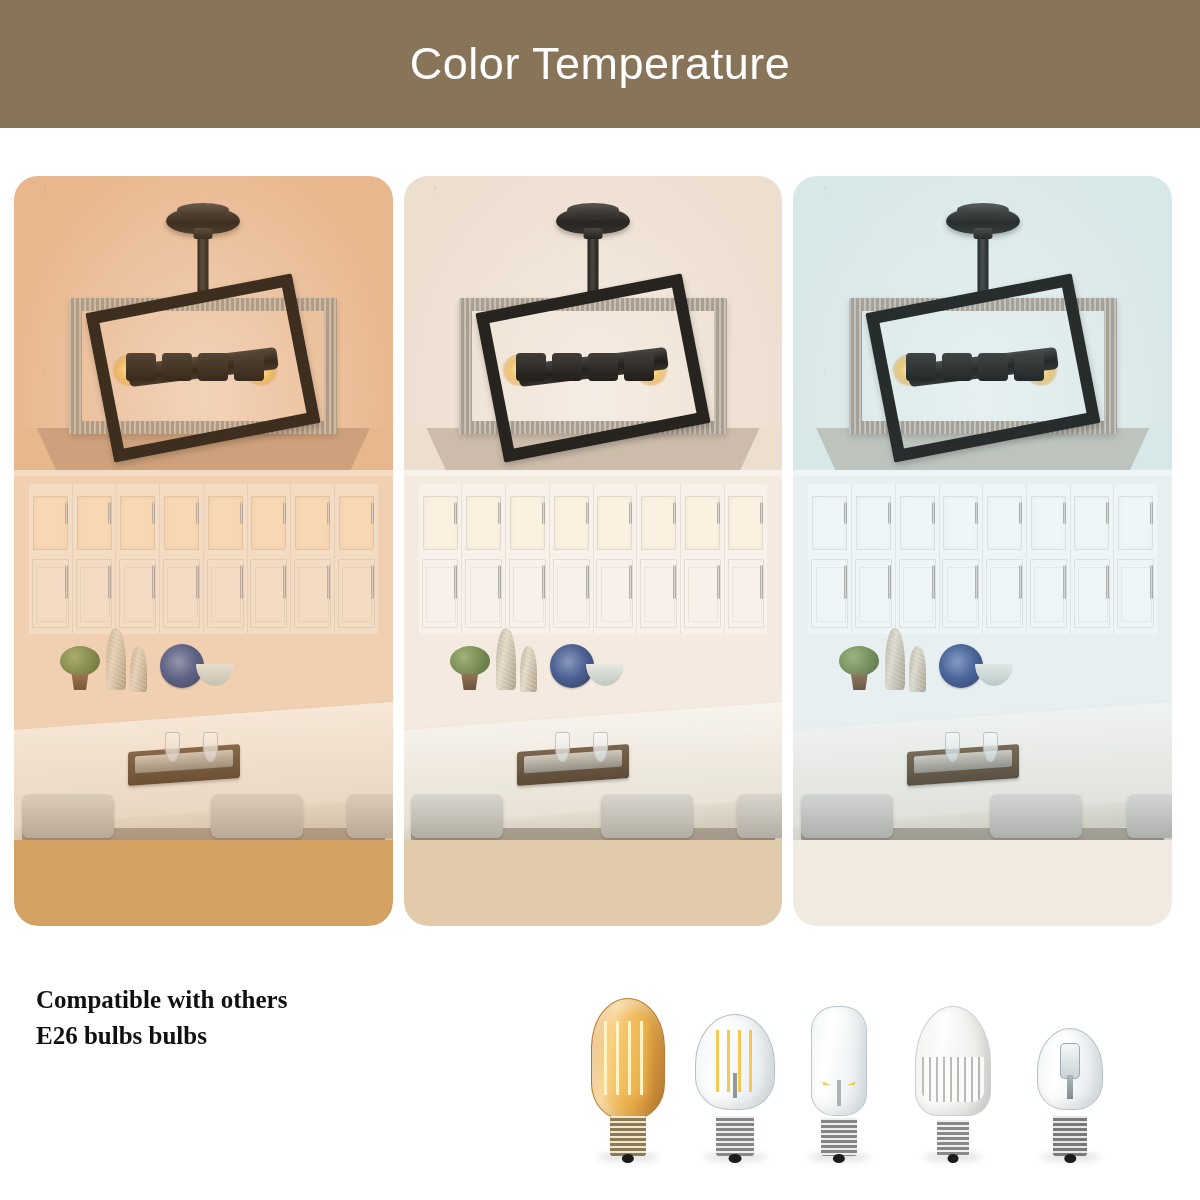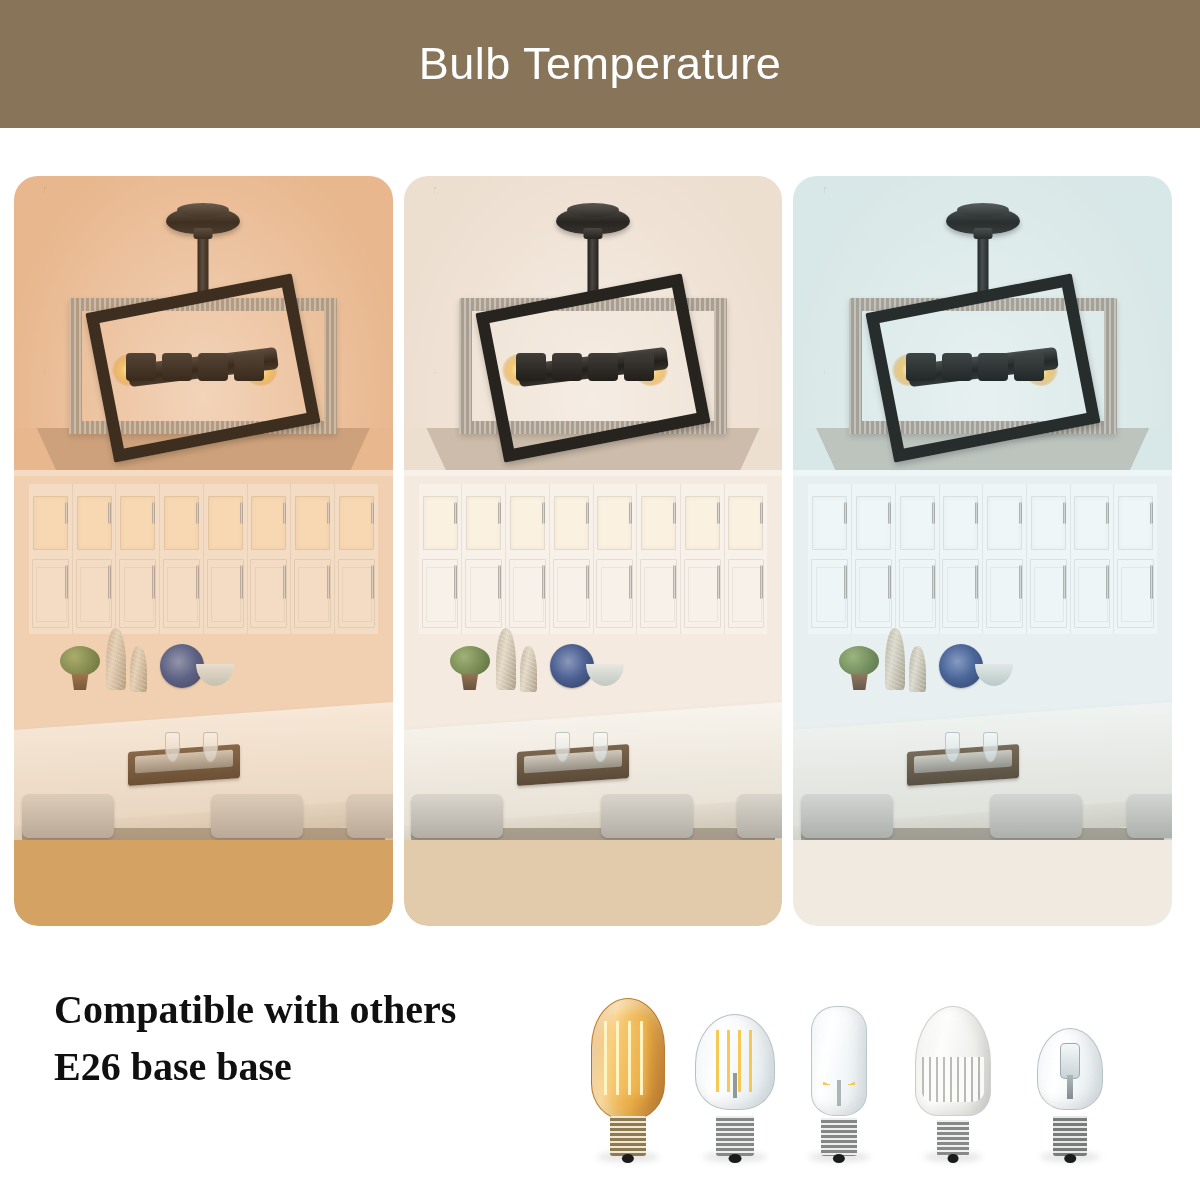--- a/index.html
+++ b/index.html
@@ -231,23 +231,23 @@
     display:flex; align-items:center; justify-content:center;
   }
   .label-text{
     font-family:"Liberation Serif", serif; font-weight:bold;
     font-size:48px; color:#1a1a1a; letter-spacing:.5px;
   }
 
   
   #footer { position:absolute; left:0; top:960px; width:1200px; height:240px; }
   #footer-copy{
-    position:absolute; left:54px; top:22px; width:520px;
+    position:absolute; left:36px; top:22px; width:520px;
     font-family:"Liberation Serif", serif; font-weight:bold;
-    font-size:40px; line-height:1.42; color:#101010;
+    font-size:25px; line-height:1.42; color:#101010;
   }
   #bulb-strip{
     position:absolute; left:585px; top:6px; width:600px; height:190px;
   }
   .bulb-fig{ position:absolute; bottom:0; }
   .b-glass{ position:absolute; left:50%; transform:translateX(-50%); }
   .b-base{
     position:absolute; left:50%; bottom:0; transform:translateX(-50%);
     border-radius:2px 2px 3px 3px;
   }
@@ -265,21 +265,21 @@
   .filament{ position:absolute; }
   .shadow-ellipse{
     position:absolute; left:50%; bottom:-6px; transform:translateX(-50%);
     border-radius:50%; background:rgba(0,0,0,.10); filter:blur(3px);
   }
 </style>
 </head>
 <body>
 
 <div id="header-banner">
-  <div id="header-title">Bulb Temperature</div>
+  <div id="header-title">Color Temperature</div>
 </div>
 
 <div id="panel-row">
     <div class="temp-panel">
       <div class="scene">
         <div class="ceiling" style="background:#e8bd9b">
           <div class="ceiling-fan-shadow"></div>
         </div>
         <div class="soffit" style="background:#e8bd9b">
           <div class="soffit-inner" style="background:rgba(120,100,80,.30)"></div>
@@ -559,21 +559,21 @@
       </div>
       <div class="label-bar" style="background:#f0eae0">
         <span class="label-text" style="color:#1a1a1a"></span>
       </div>
     </div>
   </div>
 
 <div id="footer">
   <div id="footer-copy">
     <div>Compatible with others</div>
-    <div>E26 base base</div>
+    <div>E26 bulbs bulbs</div>
   </div>
   <div id="bulb-strip">
       <div class="bulb-fig" style="left: 6px; width: 74px; height: 176px;">
         <div class="shadow-ellipse" style="width:62px;height:10px"></div>
         <div class="b-glass" style="top:18px;width:74px;height:122px;border-radius:50% 50% 44% 44% / 40% 40% 30% 30%;background:linear-gradient(100deg, rgba(214,140,46,.92) 0%, rgba(247,201,116,.95) 28%, rgba(232,168,60,.95) 62%, rgba(190,116,34,.95) 100%);border:1px solid rgba(176,110,30,.75);box-shadow:inset -6px -4px 14px rgba(0,0,0,.10), inset 8px 6px 16px rgba(255,255,255,.55);">
           <div class="filament" style="left:16%;top:18%;width:68%;height:62%;background:repeating-linear-gradient(90deg, rgba(255,246,200,.95) 0 3px, rgba(255,255,255,0) 3px 12px);filter:drop-shadow(0 0 4px rgba(255,214,120,.95));"></div>
         </div>
         <div class="b-base" style="width:36px;height:40px;background:#c9a24a;">
           <div class="thread"></div>
         </div>

